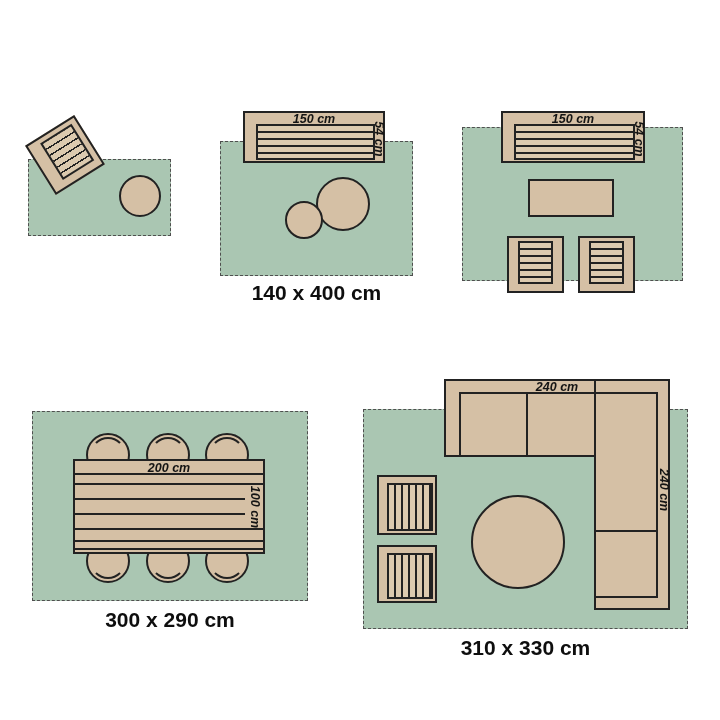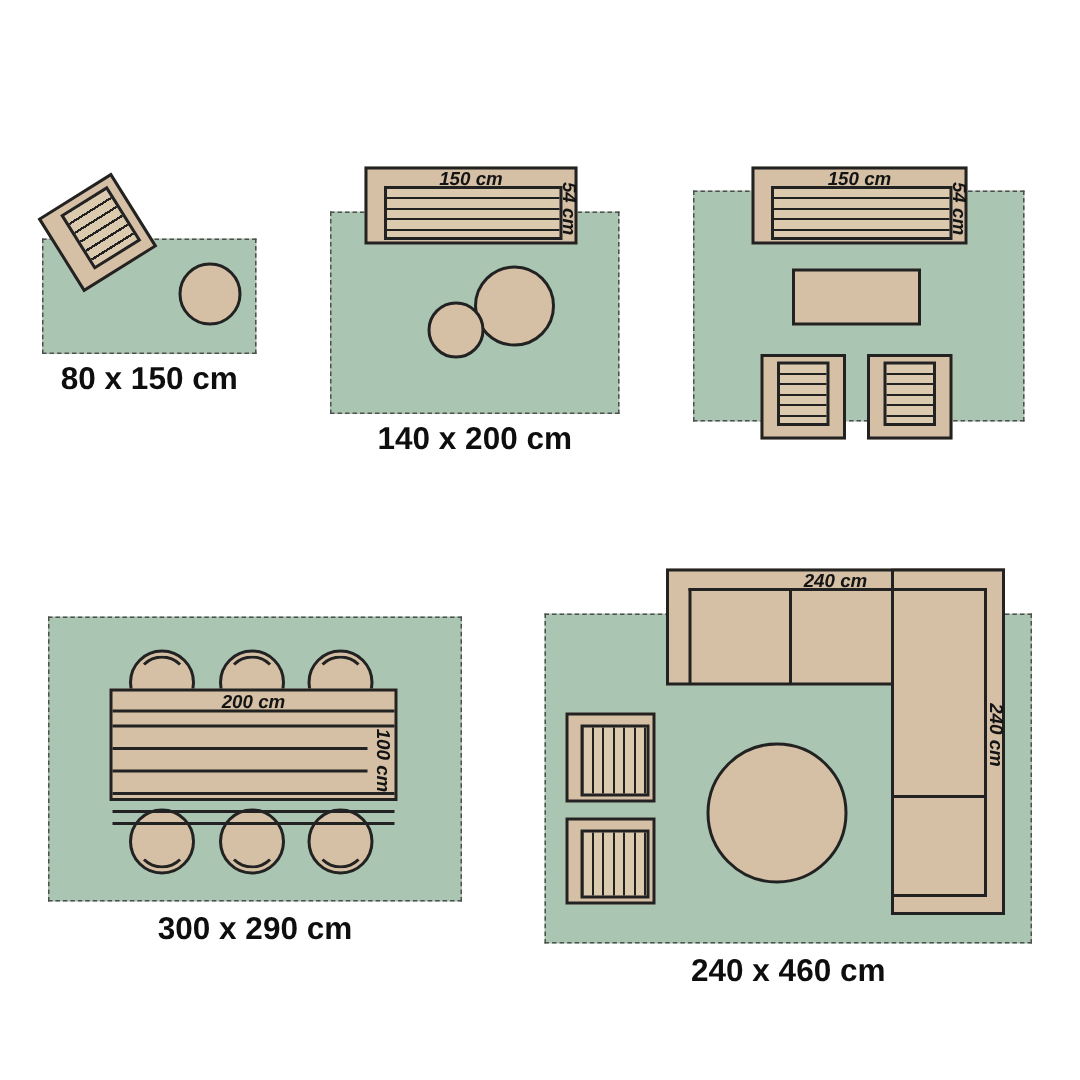--- a/index.html
+++ b/index.html
@@ -27,33 +27,32 @@
 </head>
 <body>
 
 <div class="stage">
 
   <div class="abs rug" style="left:28px;top:159px;width:143px;height:77px"></div>
   <div class="abs fur" style="left:36px;top:126px;width:58px;height:58px;transform:rotate(-32deg)">
     <div class="pad slats-h" style="left:12px;top:4px;right:5px;bottom:7px"></div>
   </div>
   <div class="abs fur circle" style="left:119px;top:175px;width:42px;height:42px"></div>
-  <div class="abs caption" style="left:18px;top:241px;width:163px">80 x 150 cm</div>
 
   <div class="abs rug" style="left:220px;top:141px;width:193px;height:135px"></div>
   <div class="abs fur" style="left:243px;top:111px;width:142px;height:52px">
     <div class="abs dim" style="left:0;right:0;top:-1px;height:13px">150 cm</div>
     <div class="pad slats-h" style="left:11px;top:11px;right:8px;bottom:1px"></div>
     <div class="vlabel" style="left:134px;top:26px">
       <span>54 cm</span>
     </div>
   </div>
   <div class="abs fur circle" style="left:316px;top:177px;width:54px;height:54px"></div>
   <div class="abs fur circle" style="left:285px;top:201px;width:38px;height:38px"></div>
-  <div class="abs caption" style="left:220px;top:281px;width:193px">140 x 200 cm</div>
+  <div class="abs caption" style="left:220px;top:281px;width:193px">140 x 400 cm</div>
 
   <div class="abs rug" style="left:462px;top:127px;width:221px;height:154px"></div>
   <div class="abs fur" style="left:501px;top:111px;width:144px;height:52px">
     <div class="abs dim" style="left:0;right:0;top:-1px;height:13px">150 cm</div>
     <div class="pad slats-h" style="left:11px;top:11px;right:8px;bottom:1px"></div>
     <div class="vlabel" style="left:136px;top:26px">
       <span>54 cm</span>
     </div>
   </div>
   <div class="abs fur" style="left:528px;top:179px;width:86px;height:38px"></div>
@@ -79,21 +78,21 @@
   <div class="chair" style="left:86px;top:539px;width:44px;height:44px">
       <div class="arc arc-bottom"></div>
     </div>
   <div class="chair" style="left:146px;top:539px;width:44px;height:44px">
       <div class="arc arc-bottom"></div>
     </div>
   <div class="chair" style="left:205px;top:539px;width:44px;height:44px">
       <div class="arc arc-bottom"></div>
     </div>
 
-  <div class="abs fur" style="left:73px;top:459px;width:192px;height:75px">
+  <div class="abs fur" style="left:73px;top:459px;width:192px;height:95px">
     <div class="abs dim" style="left:0;right:0;top:0;height:13px">200 cm</div>
     <div class="line" style="left:0;right:0;top:12px;height:2px"></div>
     <div class="line" style="left:0;right:0;top:22px;height:2px"></div>
     <div class="line" style="left:0;top:37px;width:170px;height:2px"></div>
     <div class="line" style="left:0;top:52px;width:170px;height:2px"></div>
     <div class="line" style="left:0;right:0;top:67px;height:2px"></div>
     <div class="line" style="left:0;right:0;top:79px;height:2px"></div>
     <div class="line" style="left:0;right:0;top:87px;height:2px"></div>
     <div class="vlabel" style="left:180px;top:46px">
       <span>100 cm</span>
@@ -116,15 +115,15 @@
     <span>240 cm</span>
   </div>
 
   <div class="abs fur" style="left:377px;top:475px;width:60px;height:60px">
     <div class="pad slats-v" style="left:8px;top:6px;right:2px;bottom:2px"></div>
   </div>
   <div class="abs fur" style="left:377px;top:545px;width:60px;height:58px">
     <div class="pad slats-v" style="left:8px;top:6px;right:2px;bottom:2px"></div>
   </div>
   <div class="abs fur circle" style="left:471px;top:495px;width:94px;height:94px"></div>
-  <div class="abs caption" style="left:363px;top:636px;width:325px">240 x 460 cm</div>
+  <div class="abs caption" style="left:363px;top:636px;width:325px">310 x 330 cm</div>
 
 </div>
 
 </body></html>

